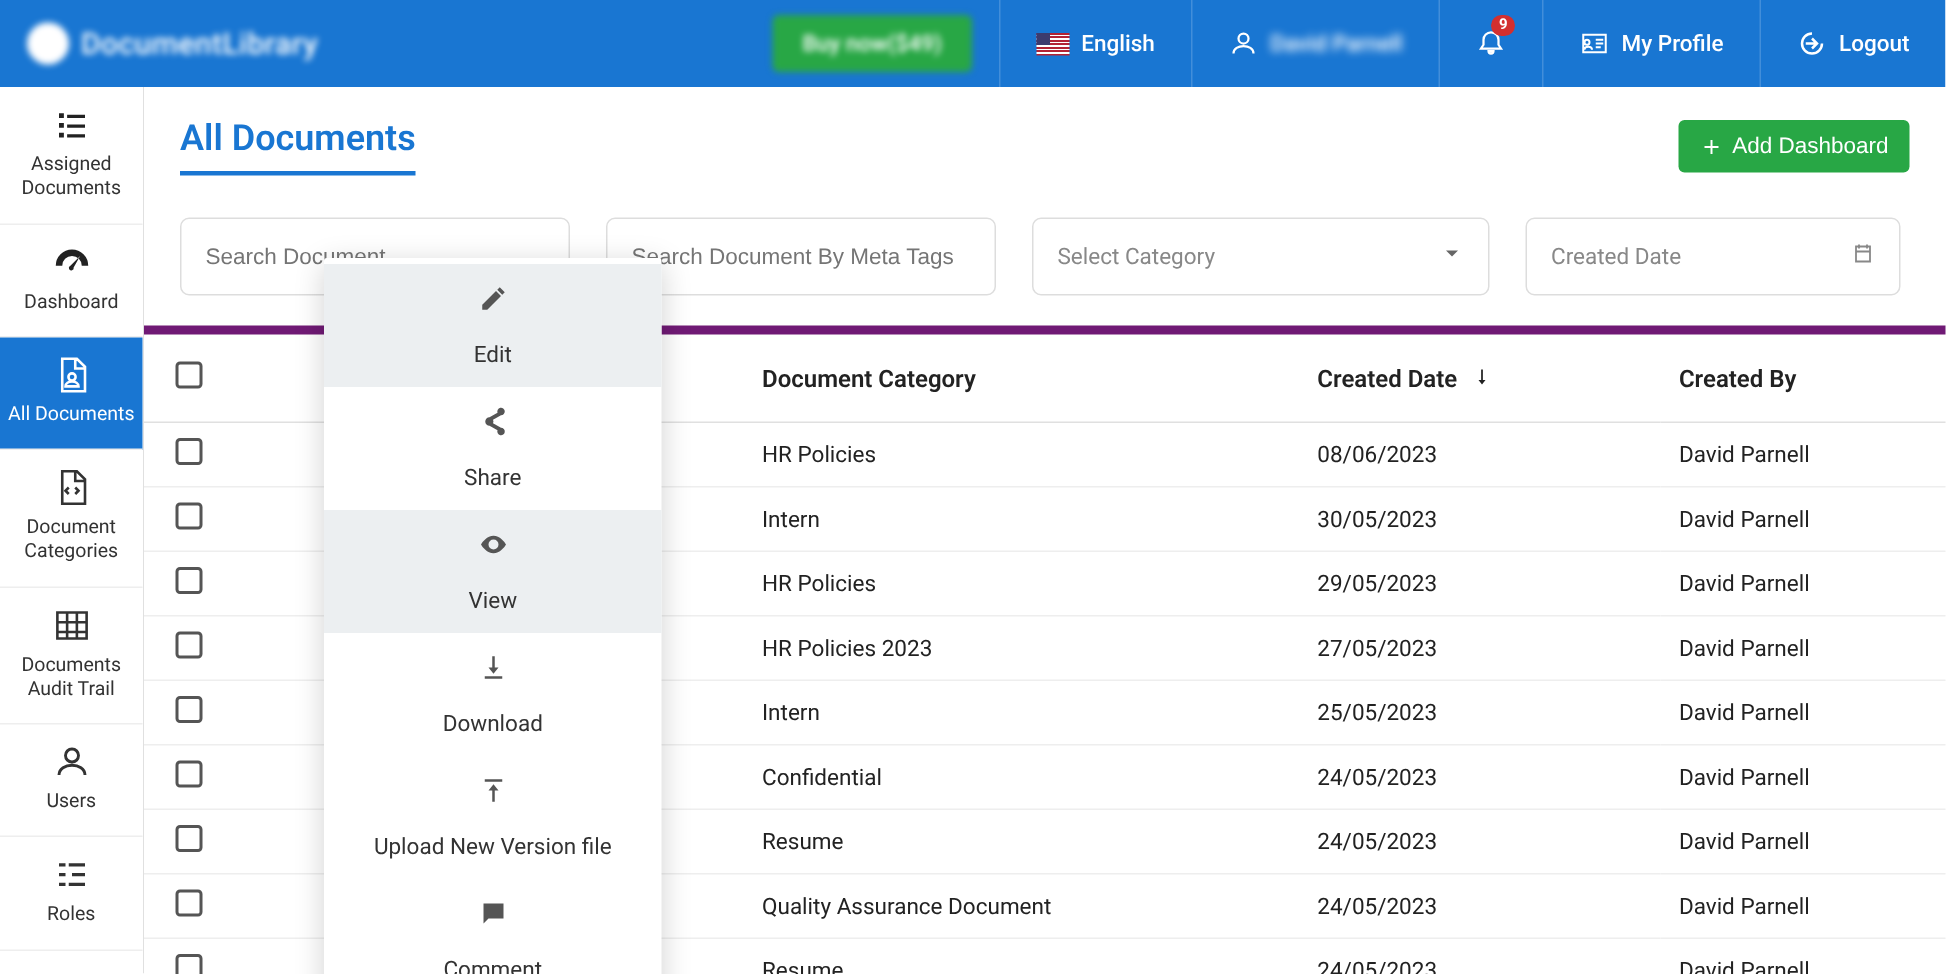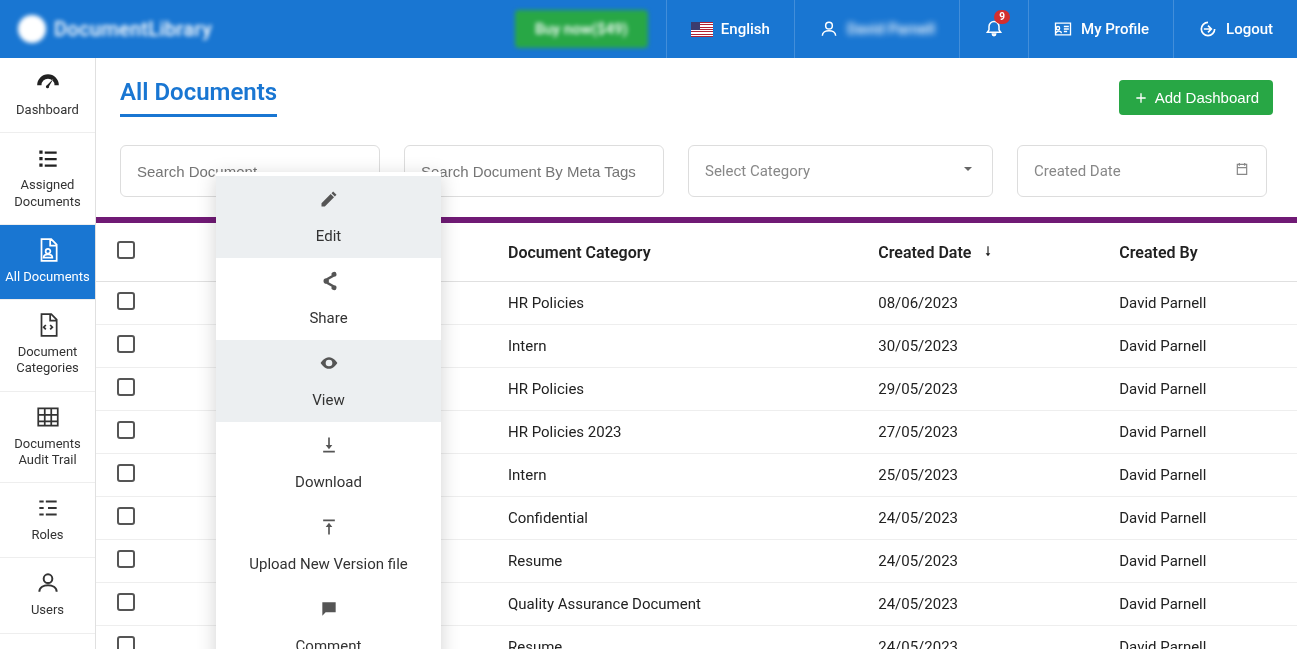--- a/index.html
+++ b/index.html
@@ -195,59 +195,59 @@
       </svg>
     <span>Logout</span>
   </div>
 </div>
 
 <div class="shell">
 
   <div class="sidebar" id="sidebar">
       <div class="side-item">
         <svg viewBox="0 0 24 24">
+          <use href="#i-checklist"></use>
+        </svg>
+        <span>Assigned Documents</span>
+      </div>
+      <div class="side-item">
+        <svg viewBox="0 0 24 24">
           <use href="#i-gauge"></use>
         </svg>
         <span>Dashboard</span>
       </div>
-      <div class="side-item">
-        <svg viewBox="0 0 24 24">
-          <use href="#i-checklist"></use>
-        </svg>
-        <span>Assigned Documents</span>
-      </div>
       <div class="side-item active">
         <svg viewBox="0 0 24 24">
           <use href="#i-file-user"></use>
         </svg>
         <span>All Documents</span>
       </div>
       <div class="side-item">
         <svg viewBox="0 0 24 24">
           <use href="#i-file-code"></use>
         </svg>
         <span>Document Categories</span>
       </div>
       <div class="side-item">
         <svg viewBox="0 0 24 24">
           <use href="#i-table"></use>
         </svg>
         <span>Documents Audit Trail</span>
       </div>
       <div class="side-item">
         <svg viewBox="0 0 24 24">
+          <use href="#i-person"></use>
+        </svg>
+        <span>Users</span>
+      </div>
+      <div class="side-item">
+        <svg viewBox="0 0 24 24">
           <use href="#i-list-indent"></use>
         </svg>
         <span>Roles</span>
-      </div>
-      <div class="side-item">
-        <svg viewBox="0 0 24 24">
-          <use href="#i-person"></use>
-        </svg>
-        <span>Users</span>
       </div>
       <div class="side-item">
         <svg viewBox="0 0 24 24">
           <use href="#i-clipboard"></use>
         </svg>
       </div>
     </div>
 
   <div class="main">
     <div class="page-header">

